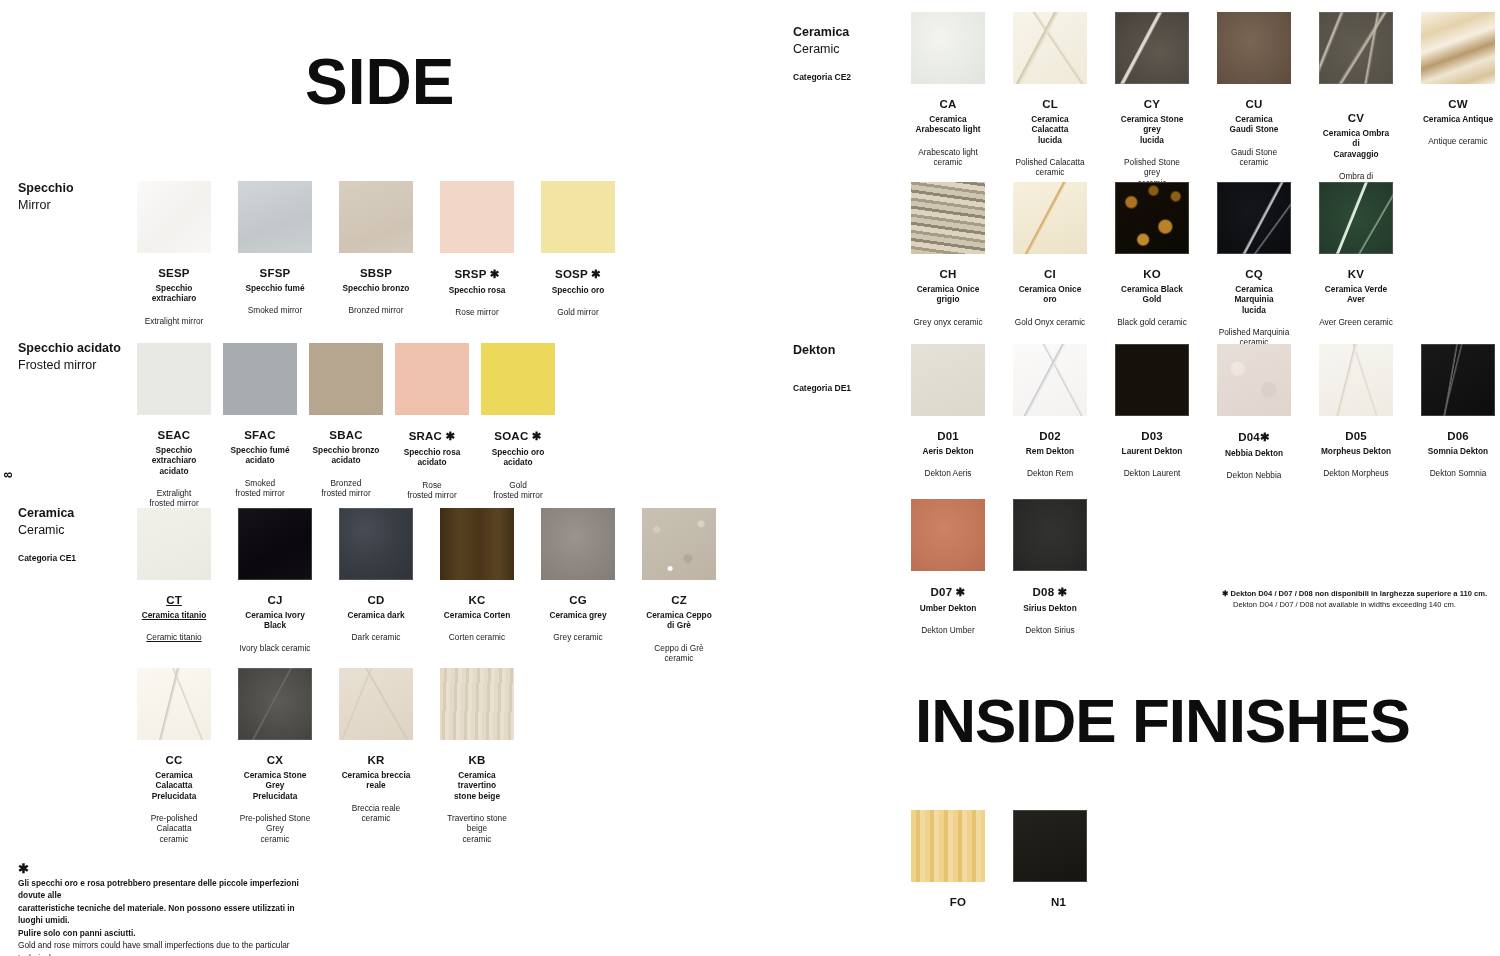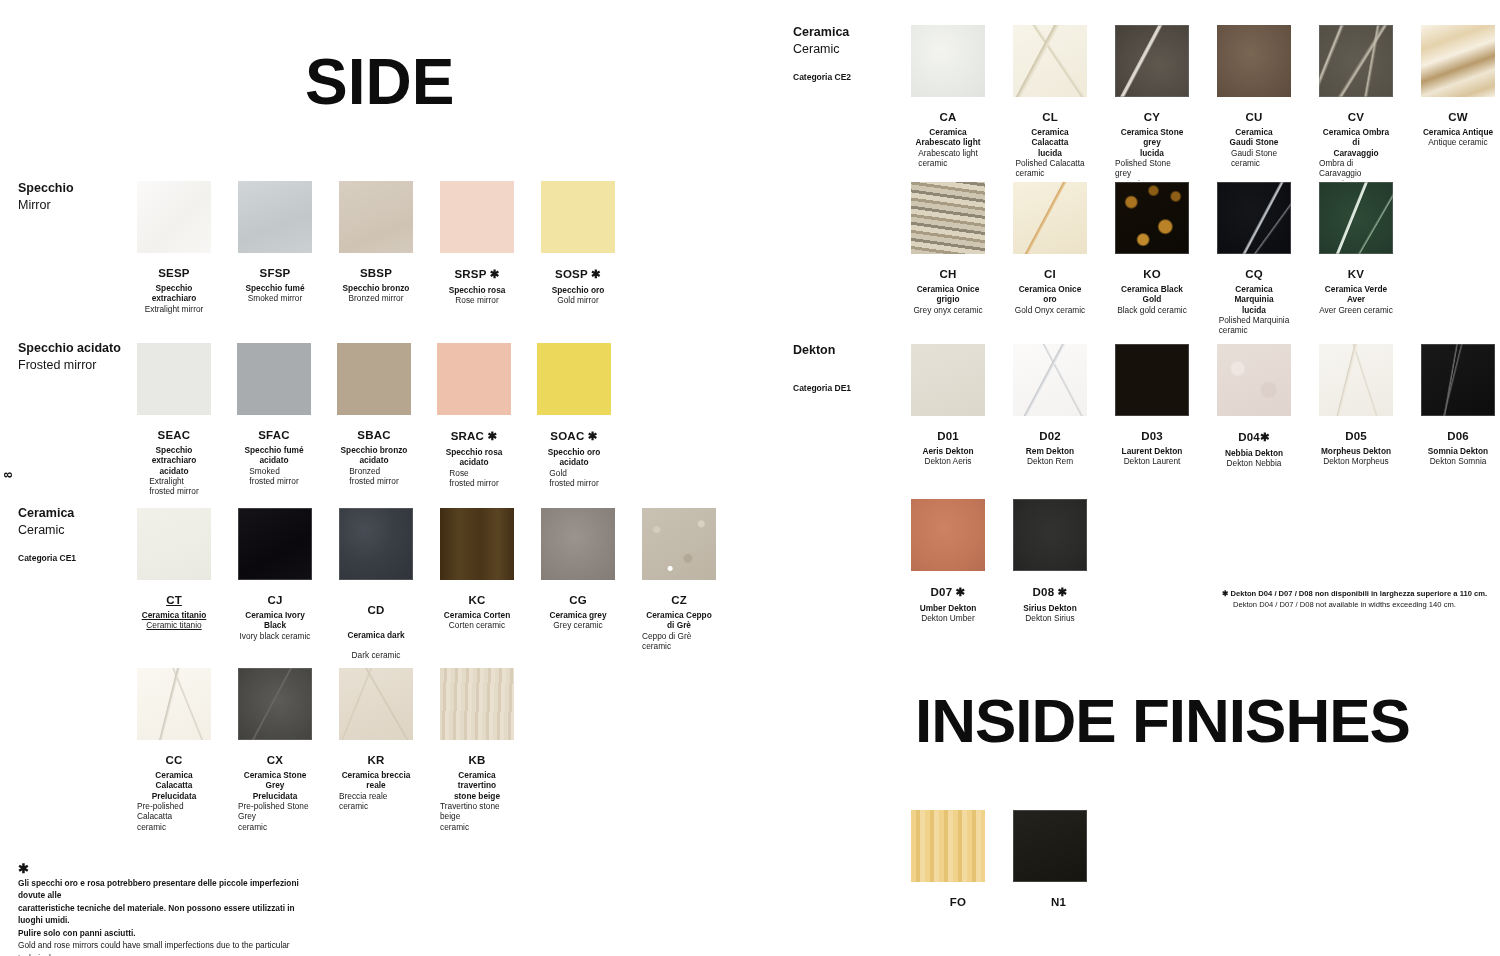--- a/index.html
+++ b/index.html
@@ -52,22 +52,22 @@
   .chip.bordered{ box-shadow:inset 0 0 0 1px rgba(120,120,120,.45); }
   .code{
     font-size:11.5px; font-weight:bold; margin-top:12px; text-align:center;
     letter-spacing:.2px; white-space:nowrap;
   }
   .desc-it{
     font-size:8.3px; font-weight:bold; line-height:1.25; text-align:center;
     margin-top:4px; max-width:100px;
   }
   .desc-en{
-    font-size:8.3px; font-weight:normal; line-height:1.25; text-align:left;
-    margin-top:0px; max-width:100px; color:#1a1a1a;
+    font-size:8.3px; font-weight:normal; line-height:1.25; text-align:center;
+    margin-top:12px; max-width:100px; color:#1a1a1a;
   }
 
   
   .footnote{ position:absolute; }
   .fn-star{ font-size:13px; font-weight:bold; line-height:1; }
   .fn-it{ font-size:8.3px; font-weight:bold; line-height:1.5; margin-top:2px; }
   .fn-en{ font-size:8.3px; font-weight:normal; line-height:1.5; }
   .fn-right{ position:absolute; text-align:left; }
   .fn-right .l1{ font-size:7.6px; font-weight:bold; line-height:1.45; }
   .fn-right .l2{ font-size:7.6px; font-weight:normal; line-height:1.45; padding-left:11px;}
@@ -117,21 +117,21 @@
         <div class="desc-it" style="white-space: pre-line;">Specchio oro</div>
         <div class="desc-en" style="white-space: pre-line;">Gold mirror</div>
       </div>
     </div>
 
   <div class="group-head" style="left:18px; top:340px;">
     <div class="g-it">Specchio acidato</div>
     <div class="g-en">Frosted mirror</div>
   </div>
 
-  <div class="row" id="row-specchio-acidato" style="left:137px; top:343px; gap:26px;">
+  <div class="row" id="row-specchio-acidato" style="left:137px; top:343px; gap:12px;">
       <div class="cell" style="width: 74px;">
         <div class="chip" style="background: rgb(232, 233, 229); width: 74px; height: 72px;"></div>
         <div class="code" style="margin-top: 14px;">SEAC</div>
         <div class="desc-it" style="white-space: pre-line;">Specchio
 extrachiaro acidato</div>
         <div class="desc-en" style="white-space: pre-line;">Extralight
 frosted mirror</div>
       </div>
       <div class="cell" style="width: 74px;">
         <div class="chip" style="background: rgb(168, 172, 174); width: 74px; height: 72px;"></div>
@@ -179,21 +179,21 @@
         <div class="code" style="margin-top: 14px;">CT</div>
         <div class="desc-it" style="white-space: pre-line;">Ceramica titanio</div>
         <div class="desc-en" style="white-space: pre-line;">Ceramic  titanio</div>
       </div>
       <div class="cell" style="width: 74px;">
         <div class="chip bordered" style="background: linear-gradient(150deg, rgb(21, 19, 24) 0%, rgb(10, 8, 12) 60%, rgb(18, 15, 20) 100%) rgb(14, 12, 16); width: 74px; height: 72px;"></div>
         <div class="code" style="margin-top: 14px;">CJ</div>
         <div class="desc-it" style="white-space: pre-line;">Ceramica Ivory Black</div>
         <div class="desc-en" style="white-space: pre-line;">Ivory black ceramic</div>
       </div>
-      <div class="cell" style="width: 74px; gap: 10px;">
+      <div class="cell" style="width: 74px;">
         <div class="chip bordered" style="background: radial-gradient(at 35% 30%, rgb(72, 77, 85) 0%, rgb(57, 61, 68) 45%, rgb(47, 51, 57) 100%) rgb(58, 62, 68); width: 74px; height: 72px;"></div>
         <div class="code" style="margin-top: 14px;">CD</div>
         <div class="desc-it" style="white-space: pre-line;">Ceramica dark</div>
         <div class="desc-en" style="white-space: pre-line;">Dark ceramic</div>
       </div>
       <div class="cell" style="width: 74px;">
         <div class="chip" style="background: linear-gradient(90deg, rgb(63, 44, 19) 0%, rgb(85, 64, 31) 25%, rgb(74, 53, 25) 55%, rgb(90, 68, 34) 78%, rgb(65, 46, 21) 100%) rgb(74, 53, 25); width: 74px; height: 72px;"></div>
         <div class="code" style="margin-top: 14px;">KC</div>
         <div class="desc-it" style="white-space: pre-line;">Ceramica Corten</div>
         <div class="desc-en" style="white-space: pre-line;">Corten ceramic</div>
@@ -254,21 +254,21 @@
 characteristics of the material. We recommend not to use them in damp areas. Clean
 only with a dry cloth.</div>
   </div>
 
   <div class="group-head" style="left:793px; top:24px;">
     <div class="g-it">Ceramica</div>
     <div class="g-en">Ceramic</div>
     <div class="g-cat">Categoria CE2</div>
   </div>
 
-  <div class="row" id="row-ceramica-ce2-1" style="left:911px; top:25px; gap:28px;">
+  <div class="row" id="row-ceramica-ce2-1" style="left:911px; top:12px; gap:28px;">
       <div class="cell" style="width: 74px;">
         <div class="chip" style="background: radial-gradient(at 40% 35%, rgb(243, 244, 240) 0%, rgb(232, 234, 229) 60%, rgb(225, 228, 222) 100%) rgb(236, 238, 233); width: 74px; height: 72px;"></div>
         <div class="code" style="margin-top: 14px;">CA</div>
         <div class="desc-it" style="white-space: pre-line;">Ceramica
 Arabescato light</div>
         <div class="desc-en" style="white-space: pre-line;">Arabescato light
 ceramic</div>
       </div>
       <div class="cell" style="width: 74px;">
         <div class="chip" style="background: linear-gradient(118deg, transparent 36%, rgb(207, 198, 173) 37%, rgb(233, 227, 207) 40%, transparent 42%), linear-gradient(56deg, transparent 55%, rgb(217, 210, 186) 56%, transparent 59%), linear-gradient(150deg, rgb(247, 244, 233) 0%, rgb(239, 234, 217) 100%) rgb(242, 238, 226); width: 74px; height: 72px;"></div>
@@ -289,21 +289,21 @@
       <div class="cell" style="width: 74px;">
         <div class="chip" style="background: radial-gradient(at 45% 40%, rgb(122, 102, 83) 0%, rgb(106, 87, 71) 55%, rgb(92, 75, 61) 100%) rgb(106, 87, 71); width: 74px; height: 72px;"></div>
         <div class="code" style="margin-top: 14px;">CU</div>
         <div class="desc-it" style="white-space: pre-line;">Ceramica
 Gaudi Stone</div>
         <div class="desc-en" style="white-space: pre-line;">Gaudi Stone
 ceramic</div>
       </div>
       <div class="cell" style="width: 74px;">
         <div class="chip bordered" style="background: linear-gradient(112deg, transparent 20%, rgb(201, 196, 180) 22%, transparent 25%), linear-gradient(-58deg, transparent 42%, rgb(195, 189, 173) 44%, transparent 47%), linear-gradient(100deg, transparent 66%, rgb(189, 183, 167) 68%, transparent 71%), radial-gradient(rgb(97, 92, 81) 0%, rgb(83, 79, 69) 100%) rgb(90, 86, 76); width: 74px; height: 72px;"></div>
-        <div class="code" style="margin-top: 14px;">CV</div>
+        <div class="code" style="margin-top: 28px;">CV</div>
         <div class="desc-it" style="white-space: pre-line;">Ceramica Ombra di
 Caravaggio</div>
         <div class="desc-en" style="white-space: pre-line;">Ombra di Caravaggio
 ceramic</div>
       </div>
       <div class="cell" style="width: 74px;">
         <div class="chip" style="background: linear-gradient(160deg, rgb(248, 242, 230) 0%, rgb(229, 210, 172) 25%, rgb(246, 239, 224) 42%, rgb(184, 154, 107) 58%, rgb(239, 230, 210) 72%, rgb(217, 196, 156) 88%, rgb(247, 241, 228) 100%) rgb(239, 229, 213); width: 74px; height: 72px;"></div>
         <div class="code" style="margin-top: 14px;">CW</div>
         <div class="desc-it" style="white-space: pre-line;">Ceramica Antique</div>
         <div class="desc-en" style="white-space: pre-line;">Antique ceramic</div>

